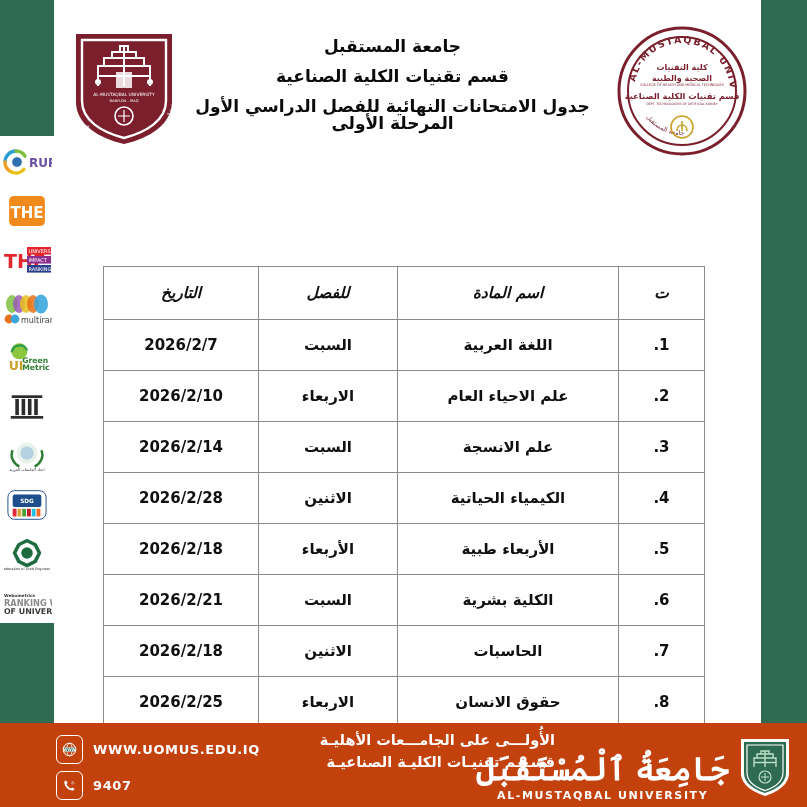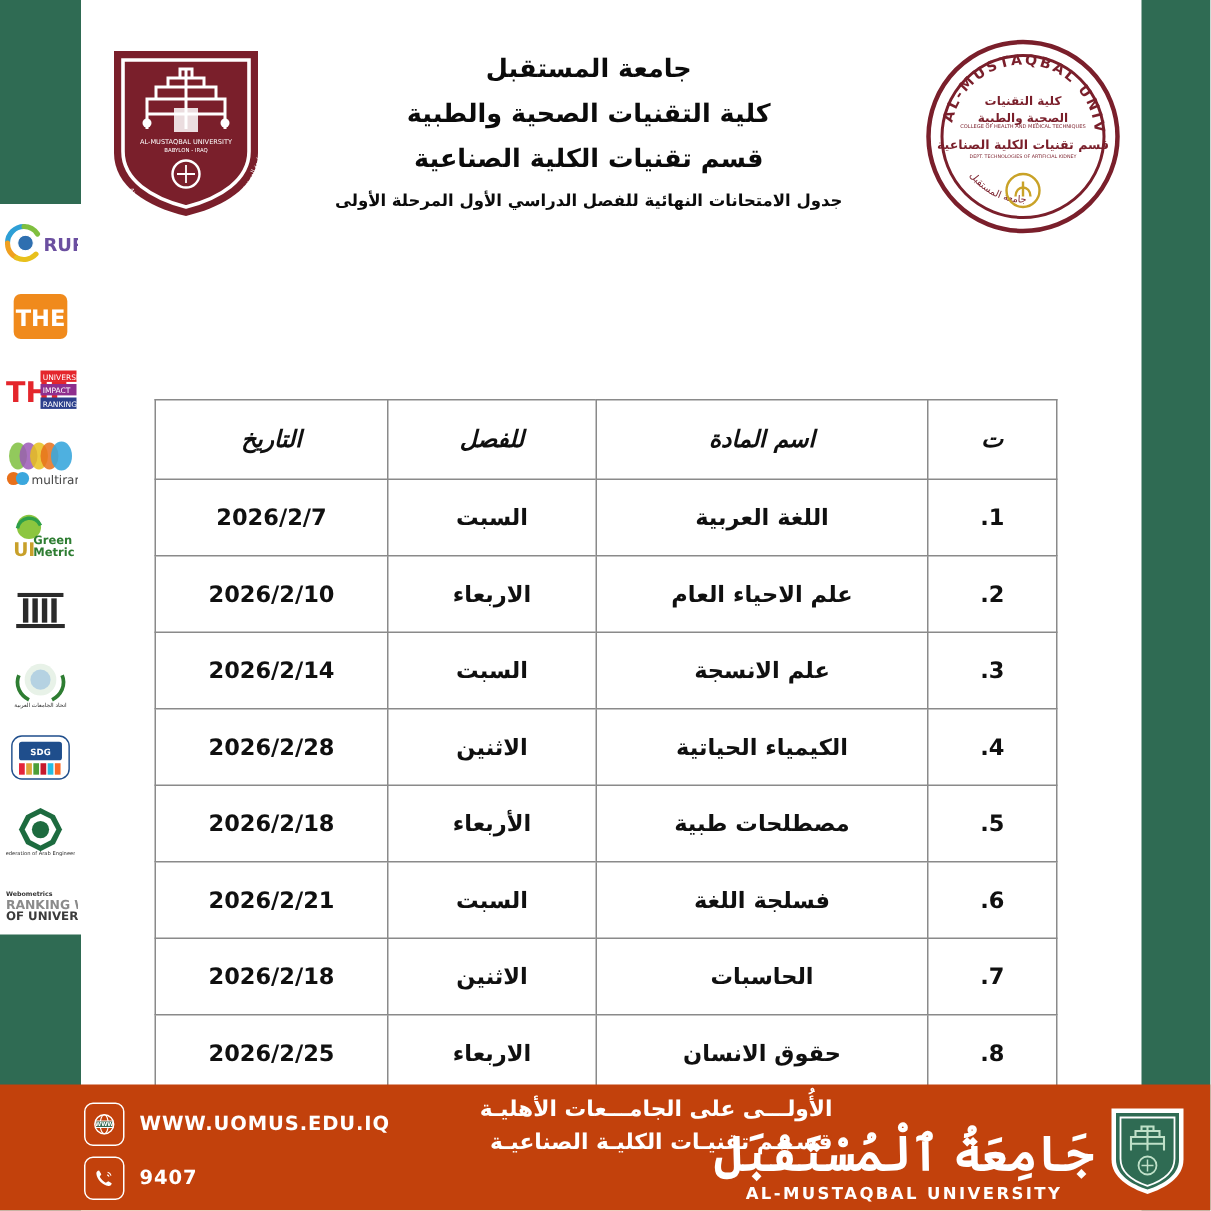--- a/index.html
+++ b/index.html
@@ -46,21 +46,21 @@
     text-align:center;direction:rtl;
   }
   .head-line{
     font-family:"DejaVu Sans","Liberation Sans",sans-serif;
     font-weight:bold;color:#0b0b0b;line-height:1.0;margin-bottom:13px;
     font-size:17px;letter-spacing:0px;
   }
   .head-line.l1{font-size:17px;}
   .head-line.l2{font-size:17px;}
   .head-line.l3{font-size:17px;}
-  .head-line.l4{font-size:11px;margin-bottom:0;}
+  .head-line.l4{font-size:17px;margin-bottom:0;}
 
   
   .table-wrap{
     position:absolute;left:103px;top:266px;width:601px;
   }
   table.sched{
     border-collapse:collapse;width:601px;direction:rtl;
     table-layout:fixed;
     border:1.6px solid #1a1a1a;
     background:#fff;
@@ -294,21 +294,20 @@
       <text x="67" y="81" text-anchor="middle" font-family="DejaVu Sans, sans-serif" font-size="3.2" fill="#7a1f2b">DEPT. TECHNOLOGIES OF ARTIFICIAL KIDNEY</text>
       <g transform="translate(67,103)">
         <circle r="11" fill="none" stroke="#c9a227" stroke-width="1.6"></circle>
         <path d="M-5 4 C-5 -4 5 -4 5 4" fill="none" stroke="#c9a227" stroke-width="1.6"></path>
         <path d="M0 -6 v10" stroke="#c9a227" stroke-width="1.6"></path>
       </g>
     </svg>
 
     <div class="head-text">
       <div class="head-line l1">جامعة المستقبل</div>
-      <div class="head-line l2">كلية التقنيات الصحية والطبية</div>
       <div class="head-line l3">قسم تقنيات الكلية الصناعية</div>
       <div class="head-line l4">جدول الامتحانات النهائية للفصل الدراسي الأول المرحلة الأولى</div>
     </div>
   </div>
 
   <div class="table-wrap">
     <table class="sched">
       <colgroup>
         <col class="c-num">
           <col class="c-sub">
@@ -341,27 +340,27 @@
             <td class="cell-date">2026/2/14</td>
           </tr>
           <tr>
             <td class="cell-num">.4</td>
             <td class="cell-sub">الكيمياء الحياتية</td>
             <td class="cell-day">الاثنين</td>
             <td class="cell-date">2026/2/28</td>
           </tr>
           <tr>
             <td class="cell-num">.5</td>
-            <td class="cell-sub">مصطلحات طبية</td>
+            <td class="cell-sub">الأربعاء طبية</td>
             <td class="cell-day">الأربعاء</td>
             <td class="cell-date">2026/2/18</td>
           </tr>
           <tr>
             <td class="cell-num">.6</td>
-            <td class="cell-sub">فسلجة اللغة</td>
+            <td class="cell-sub">الكلية بشرية</td>
             <td class="cell-day">السبت</td>
             <td class="cell-date">2026/2/21</td>
           </tr>
           <tr>
             <td class="cell-num">.7</td>
             <td class="cell-sub">الحاسبات</td>
             <td class="cell-day">الاثنين</td>
             <td class="cell-date">2026/2/18</td>
           </tr>
           <tr>

